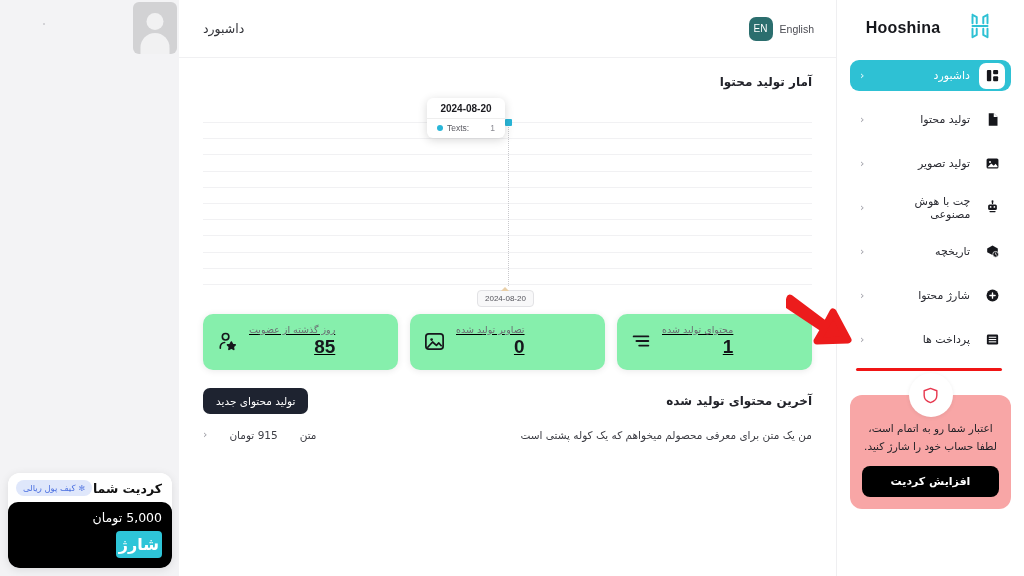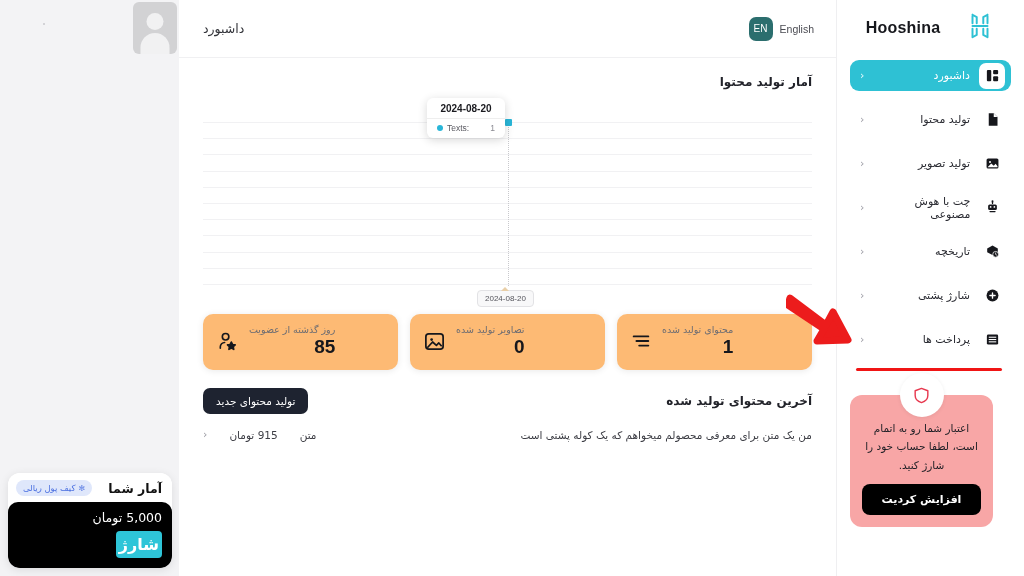--- a/index.html
+++ b/index.html
@@ -183,27 +183,28 @@
   }
 
   
   .stats {
     display: flex; gap: 12px;
     margin: 14px 24px 0 24px;
     direction: rtl;
   }
   .stat-card {
     flex: 1;
-    background: #fdba74;
+    background: #86efac;
     border-radius: 10px;
     box-shadow: 0 1px 7px rgba(0,0,0,.09);
     padding: 11px 13px 13px 13px;
     display: flex; flex-direction: row; align-items: center;
     justify-content: flex-end; gap: 10px;
     height: 56px;
+    text-decoration: underline;
   }
   .stat-text { text-align: right; }
   .stat-label { font-size: 9.5px; color: #6a6b72; margin-bottom: 1px; }
   .stat-value { font-size: 19px; font-weight: bold; color: #16171c;
                 font-family: "Liberation Sans", sans-serif; }
   .stat-icon { color: #16171c; display: flex; align-items: center; }
 
   
   .recent-head {
     display: flex; align-items: center; justify-content: space-between;
@@ -270,21 +271,21 @@
     position: absolute;
     left: 19px; top: 368px;
     width: 146px; height: 3px;
     background: #f01515;
     border-radius: 2px;
   }
 
   
   .alert-card {
     position: absolute;
-    left: 13px; right: 31px; top: 395px;
+    left: 13px; right: 13px; top: 395px;
     background: #f8a6a6;
     border-radius: 12px;
     padding: 24px 12px 12px 12px;
     text-align: center;
   }
   .alert-shield {
     position: absolute; left: 50%; top: -22px;
     transform: translateX(-50%);
     width: 44px; height: 44px; border-radius: 50%;
     background: #fff;
@@ -327,21 +328,21 @@
 
   <div class="left-gutter">
     <div class="avatar">
       <div class="head"></div>
       <div class="body"></div>
     </div>
     <div class="dot-speck"></div>
 
     <div class="wallet">
       <div class="wallet-top">
-        <span class="wallet-title">آمار شما</span>
+        <span class="wallet-title">کردیت شما</span>
         <span class="wallet-badge">
           <span class="spark">✻</span>
           <span>کیف پول ریالی</span>
         </span>
       </div>
       <div class="wallet-bottom">
         <div class="wallet-amount">5,000 تومان</div>
         <button class="wallet-btn">شارژ</button>
       </div>
     </div>
@@ -546,21 +547,21 @@
       </div>
 
       <div class="nav-item">
         <span class="nav-right">
           <span class="nav-icon">
             <svg width="15" height="15" viewBox="0 0 24 24" fill="currentColor">
               <circle cx="12" cy="12" r="9.5"></circle>
               <path d="M12 7.8 v8.4 M7.8 12 h8.4" stroke="#fff" stroke-width="2.2" stroke-linecap="round"></path>
             </svg>
           </span>
-          <span class="nav-label">شارژ پشتی</span>
+          <span class="nav-label">شارژ محتوا</span>
         </span>
         <span class="nav-chev">‹</span>
       </div>
 
       <div class="nav-item">
         <span class="nav-right">
           <span class="nav-icon">
             <svg width="15" height="15" viewBox="0 0 24 24" fill="currentColor">
               <rect x="3" y="4" width="18" height="16" rx="2.2"></rect>
               <rect x="6" y="7.5" width="12" height="1.7" fill="#fff"></rect>

